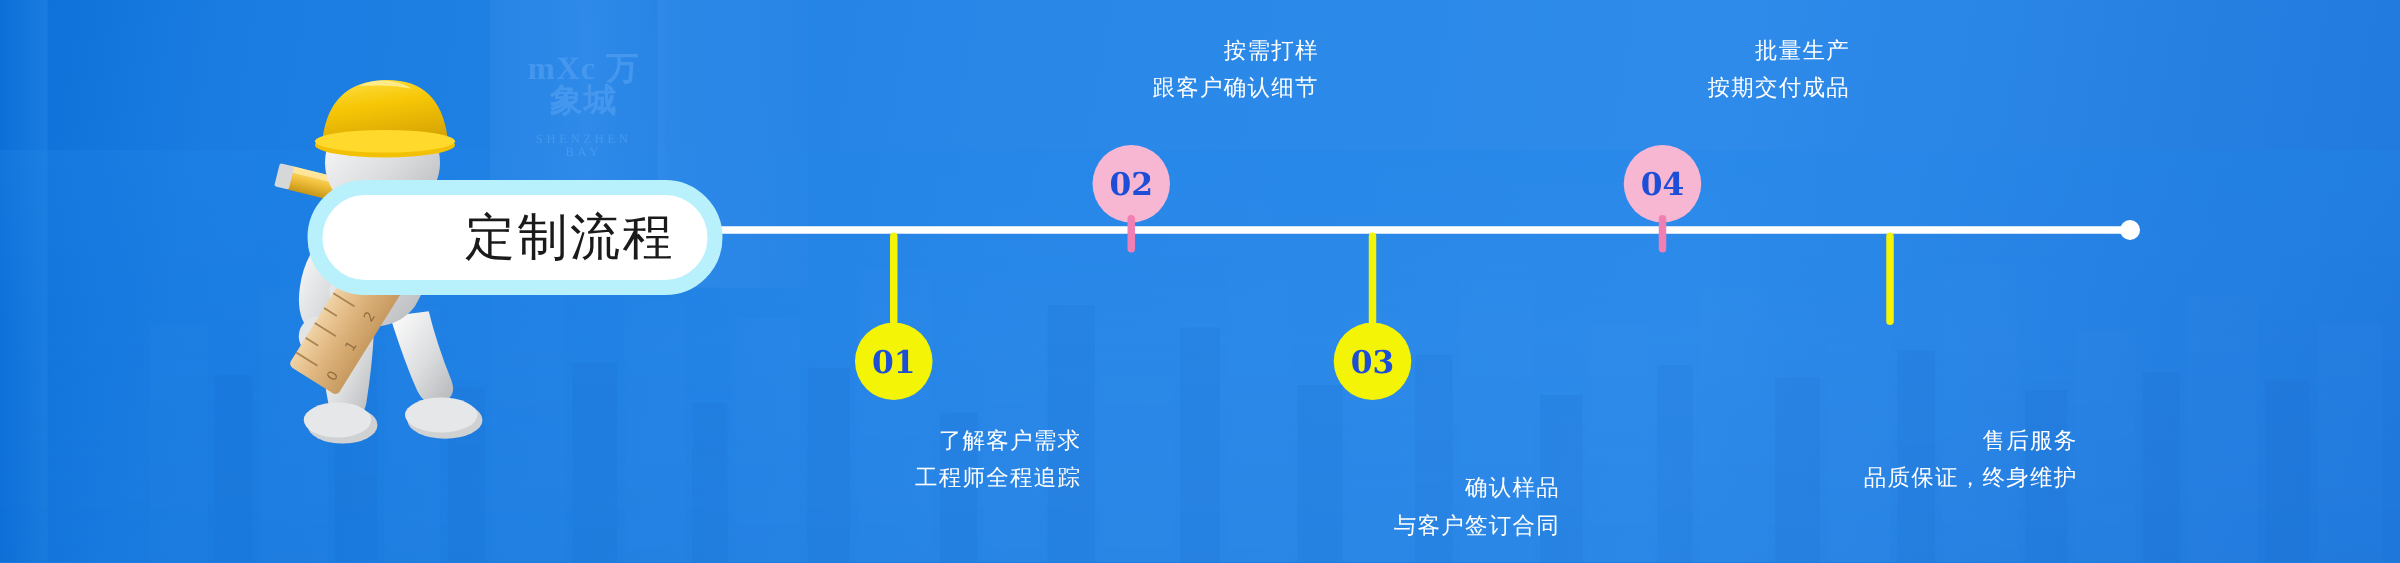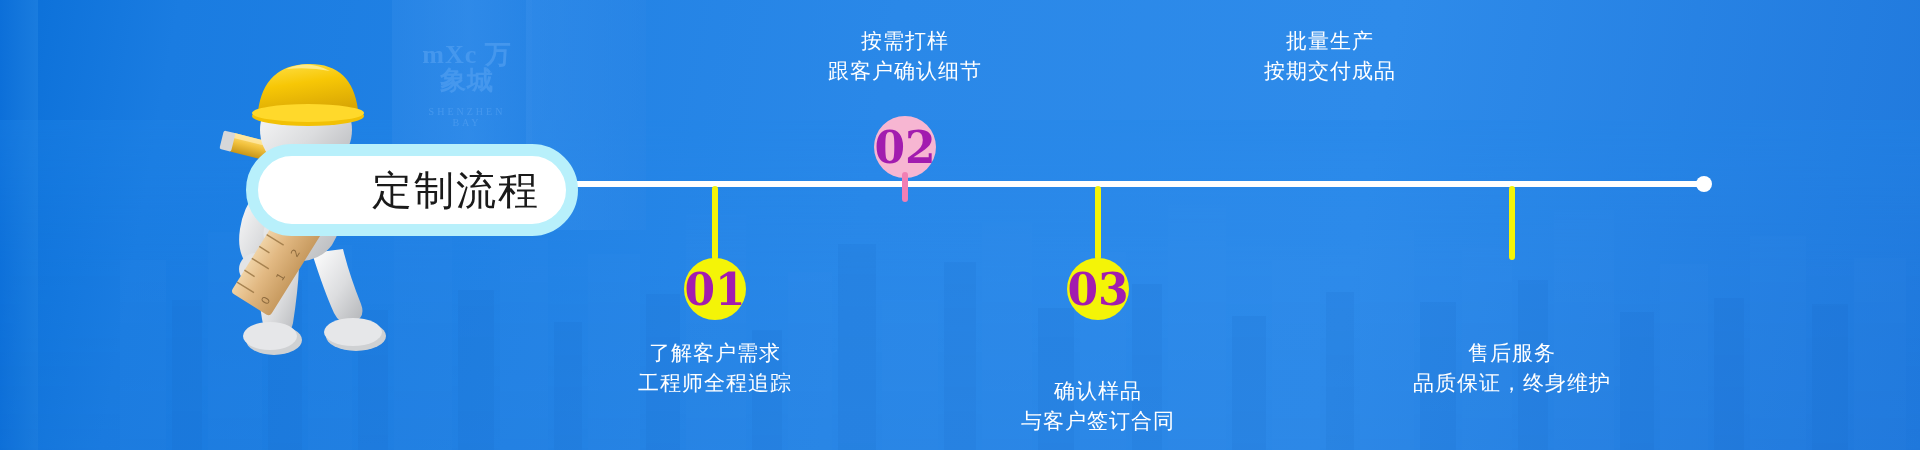--- a/index.html
+++ b/index.html
@@ -88,35 +88,35 @@
     background:#ffffff; z-index:5;
   }
 
   
   .node{ position:absolute; z-index:7; }
   .node .bubble{
     position:absolute; left:0; top:0;
     width:62px; height:62px; border-radius:50%;
     display:flex; align-items:center; justify-content:center;
     font-family:"DejaVu Serif","Liberation Serif",serif;
-    font-weight:bold; font-size:44px; color:#a21caf;
+    font-weight:bold; font-size:25px; color:#1d4ed8;
     letter-spacing:0px;
   }
   .node .stem{ position:absolute; width:6px; border-radius:3px; }
 
   .node.yellow .bubble{ background:#f4f407; }
   .node.yellow .stem{ background:#f4f407; }
   .node.pink .bubble{ background:#f7b6d2; }
   .node.pink .stem{ background:#f07fb4; }
 
   
   .cap{
     position:absolute; z-index:7;
-    color:#ffffff; text-align:center;
-    font-size:21px; line-height:30px; letter-spacing:1px;
+    color:#ffffff; text-align:right;
+    font-size:18px; line-height:30px; letter-spacing:1px;
     font-family:"DejaVu Sans","Liberation Sans",sans-serif;
     white-space:nowrap;
   }
   .cap .l{ display:block; }
 </style>
 </head>
 <body>
 
 <div class="banner">
 
@@ -285,20 +285,24 @@
 
   <div class="node yellow" style="left:1067px;top:186px;width:62px;height:134px;text-align:right;">
     <div class="stem" style="left:28px;top:0;height:74px;"></div>
     <div class="bubble" style="top:72px;">03</div>
   </div>
   <div class="cap" style="left:948px;top:338px;width:300px;margin-top:38px;">
     <span class="l">确认样品</span>
     <span class="l">与客户签订合同</span>
   </div>
 
+  <div class="node pink" style="left:1299px;top:116px;width:62px;height:70px;">
+    <div class="bubble" style="top:0;">04</div>
+    <div class="stem" style="left:28px;top:56px;height:30px;"></div>
+  </div>
   <div class="cap" style="left:1180px;top:26px;width:300px;">
     <span class="l">批量生产</span>
     <span class="l">按期交付成品</span>
   </div>
 
   <div class="node yellow" style="left:1481px;top:186px;width:62px;height:134px;">
     <div class="stem" style="left:28px;top:0;height:74px;"></div>
   </div>
   <div class="cap" style="left:1362px;top:338px;width:300px;">
     <span class="l">售后服务</span>

